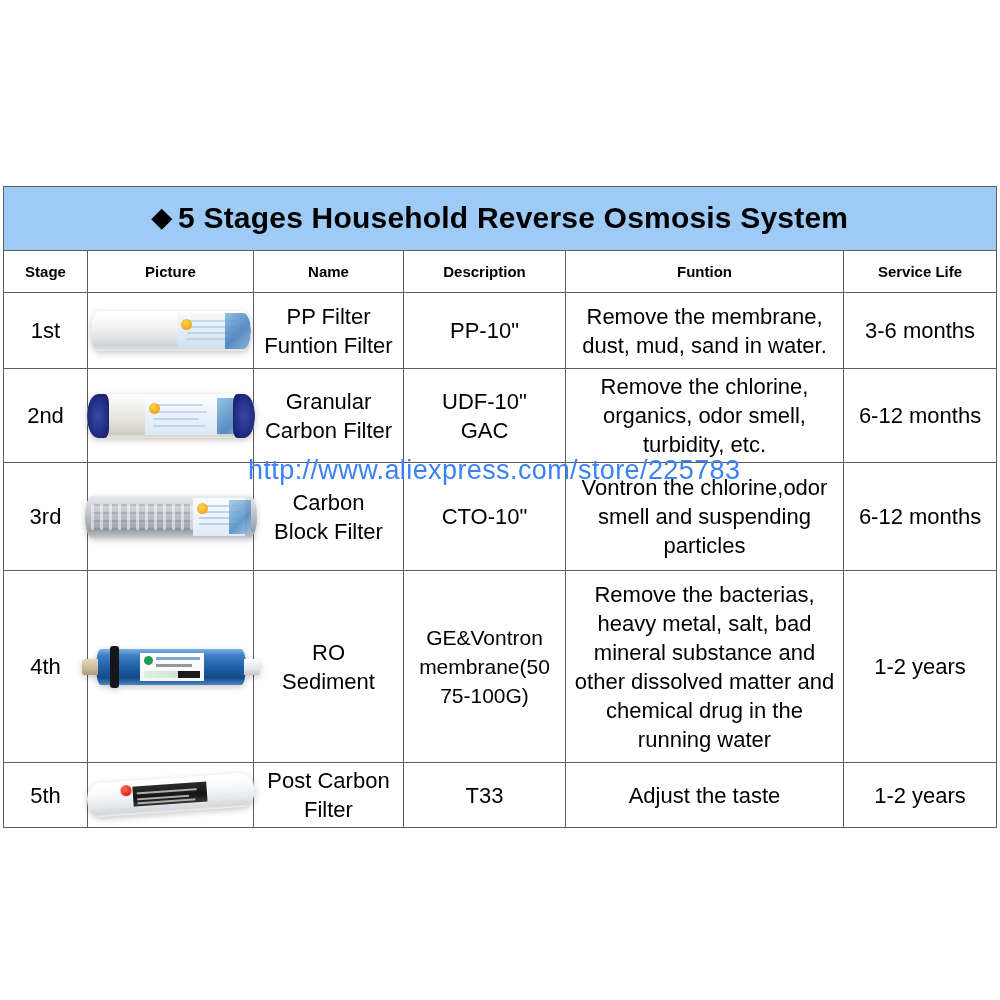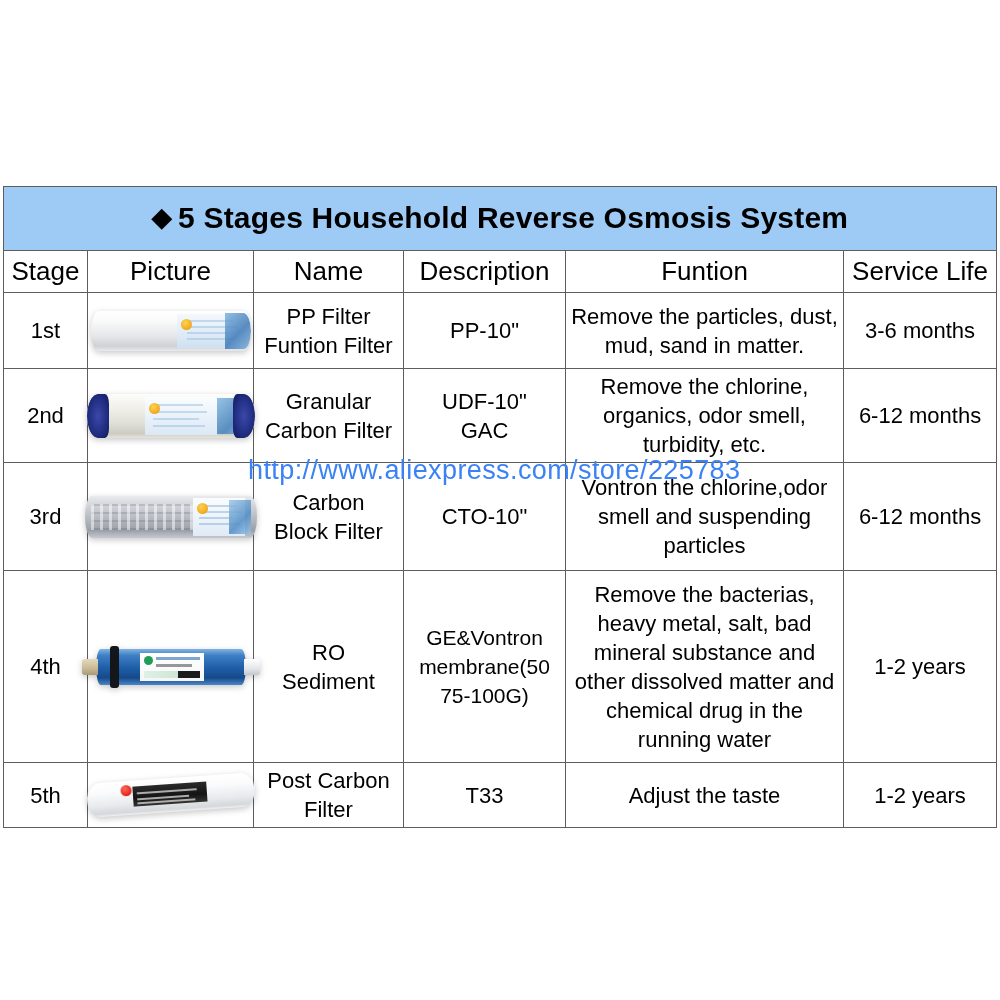--- a/index.html
+++ b/index.html
@@ -60,22 +60,22 @@
   }
   .diamond {
     font-size: 26px;
     position: relative;
     top: -2px;
     margin-right: 6px;
   }
   
   .col-head {
     height: 42px;
-    font-size: 26px;
-    font-weight: normal;
+    font-size: 15px;
+    font-weight: bold;
   }
   
   .cell-text {
     font-size: 22px;
     line-height: 29px;
     padding: 3px 5px;
     display: block;
   }
   .cell-text.small {
     font-size: 21px;
@@ -347,21 +347,21 @@
           </div>
         </td>
         <td>
               <span class="cell-text" style="white-space:pre-line">PP Filter
 Funtion Filter</span>
             </td>
         <td>
               <span class="cell-text" style="white-space:pre-line">PP-10"</span>
             </td>
         <td>
-              <span class="cell-text">Remove the particles, dust, mud, sand in matter.</span>
+              <span class="cell-text">Remove the membrane, dust, mud, sand in water.</span>
             </td>
         <td>
               <span class="cell-text">3-6 months</span>
             </td>
       </tr>
 
       <tr class="r2">
         <td>
               <span class="cell-text">2nd</span>
             </td>

